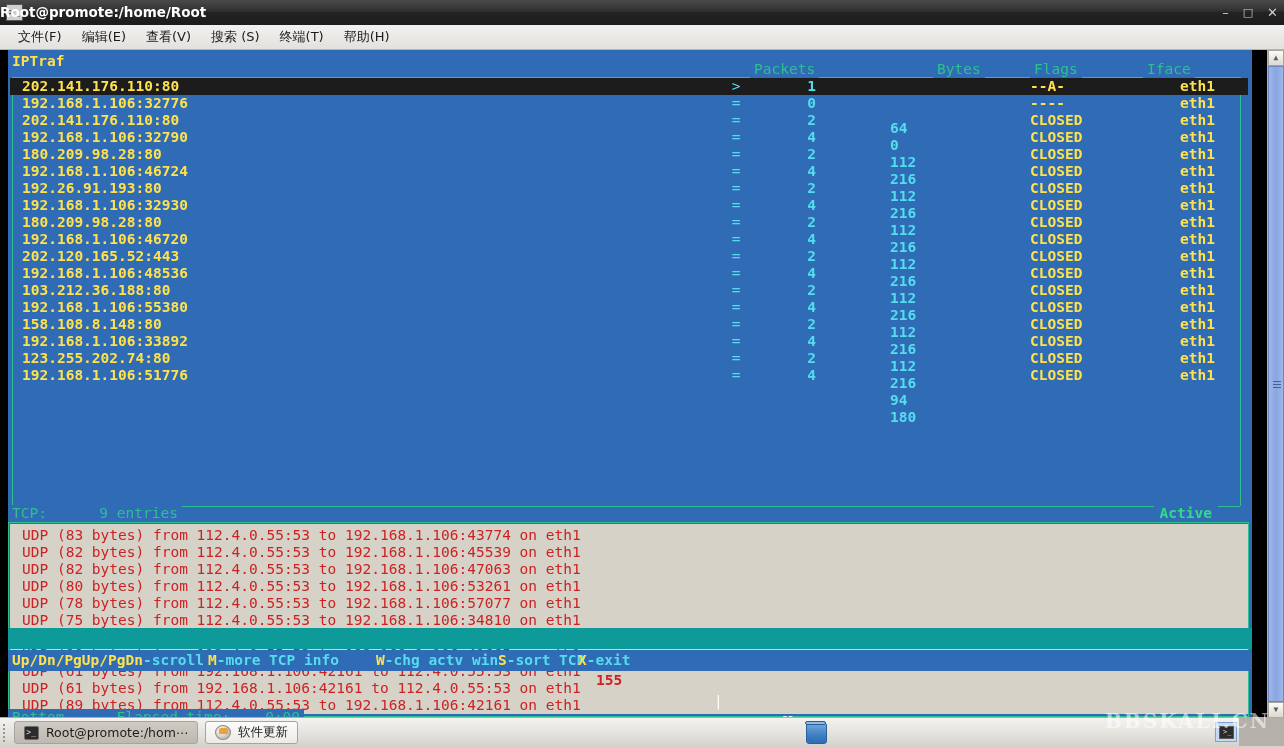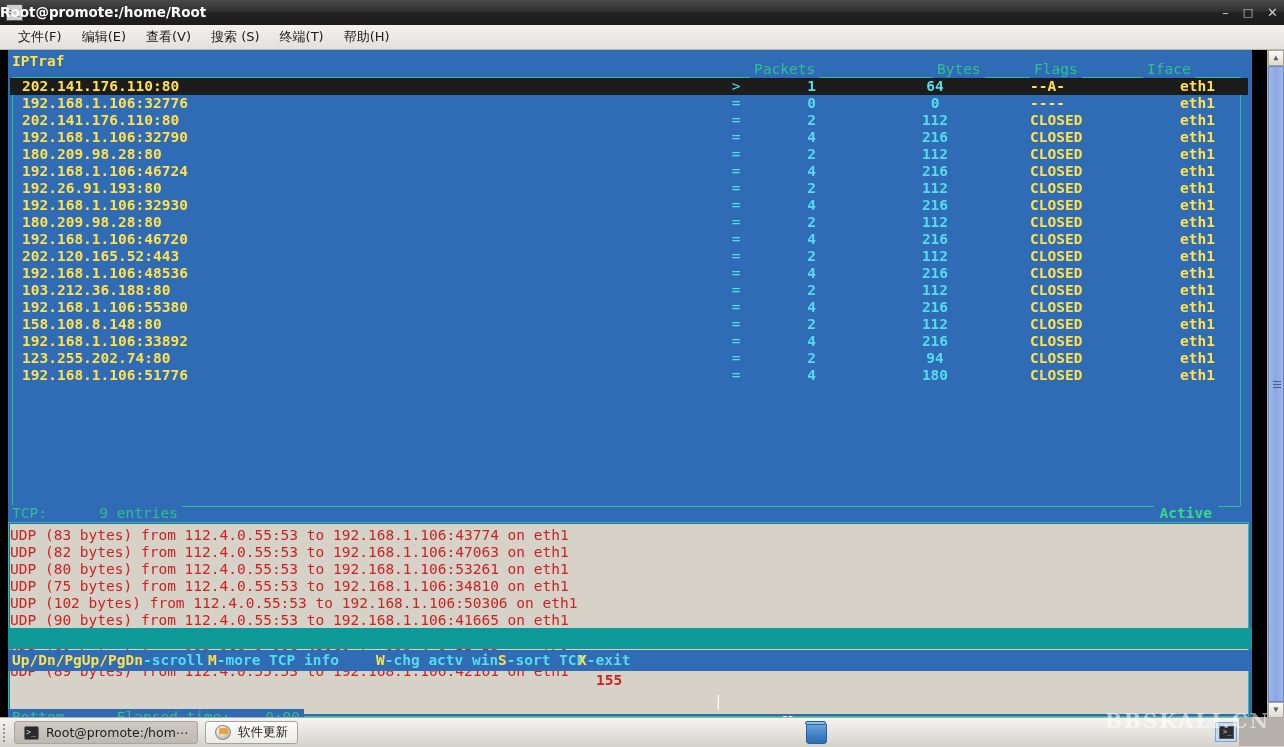--- a/index.html
+++ b/index.html
@@ -83,36 +83,36 @@
     position:absolute;top:-9px;color:#2fbf8f;background:#2f6cb5;
     font-size:14.5px;padding:0 4px;white-space:nowrap;
   }
 
   .rowarea{position:absolute;left:2px;top:8px;width:1238px;height:400px;}
   .row{position:relative;height:17px;white-space:nowrap;}
   .row.selected{background:#1c1c1c;}
   .c-host{position:absolute;left:12px;color:#ffe14d;font-weight:bold;}
   .c-dir{position:absolute;left:716px;width:20px;text-align:center;color:#55ddee;}
   .c-pkts{position:absolute;left:740px;width:66px;text-align:right;color:#55ddee;font-weight:bold;}
-  .c-bytes{position:absolute;left:880px;width:90px;text-align:center;color:#55ddee;font-weight:bold;}
+  .c-bytes{position:absolute;left:880px;width:90px;text-align:left;color:#55ddee;font-weight:bold;margin-top:42px;}
   .c-flags{position:absolute;left:1020px;width:66px;text-align:left;color:#ffe14d;font-weight:bold;}
   .c-iface{position:absolute;left:1135px;width:70px;text-align:right;color:#ffe14d;font-weight:bold;}
   .row.selected .c-host,.row.selected .c-flags,.row.selected .c-iface{color:#ffe14d;}
   .row.selected .c-pkts,.row.selected .c-bytes,.row.selected .c-dir{color:#55ddee;}
 
   .tcp-foot{position:absolute;left:0;bottom:-9px;color:#2fbf8f;background:#2f6cb5;padding:0 4px;font-size:14.5px;white-space:pre;}
   .tcp-active{position:absolute;right:34px;bottom:-9px;color:#35d98a;background:#2f6cb5;padding:0 6px;font-size:14.5px;font-weight:bold;}
 
   
   .udpbox{position:absolute;left:0;top:472px;width:1244px;height:196px;}
   .udplog{
     position:absolute;left:2px;top:2px;width:1238px;height:190px;
     background:#d6d2c8;overflow:hidden;padding-top:3px;box-sizing:border-box;
   }
-  .udpline{height:17px;color:#cc2222;font-size:14.5px;white-space:pre;padding-left:0;}
+  .udpline{height:17px;color:#cc2222;font-size:14.5px;white-space:pre;padding-left:12px;}
   .udp-foot{position:absolute;left:0;bottom:-8px;color:#2fbf8f;background:#2f6cb5;padding:0 4px;font-size:14.5px;white-space:pre;}
 
   
   .statusbar{
     position:absolute;left:8px;top:628px;width:1244px;height:21px;
     background:#0f9a9a;white-space:pre;font-size:14.5px;line-height:21px;
   }
   .sb-txt{position:absolute;left:4px;color:#ffffff;}
   .sb-count{position:absolute;left:588px;width:40px;text-align:left;color:#cc2222;font-weight:bold;}
   .sb-pipe{position:absolute;left:706px;color:#ffffff;}
@@ -366,22 +366,24 @@
         <div class="tcp-active">Active</div>
       </div>
 
       <div class="udpbox">
         <div class="frame-v" style="left:0px;top:0px;height:194px;"></div>
         <div class="frame-v" style="left:1240px;top:0px;height:194px;"></div>
         <div class="frame-line" style="left:0px;top:0px;width:1241px;"></div>
         <div class="frame-line" style="left:0px;top:194px;width:1241px;"></div>
         <div class="udplog" id="udp-lines">
             <div class="udpline">UDP (83 bytes) from 112.4.0.55:53 to 192.168.1.106:43774 on eth1</div>
+            <div class="udpline">UDP (82 bytes) from 112.4.0.55:53 to 192.168.1.106:45539 on eth1</div>
             <div class="udpline">UDP (82 bytes) from 112.4.0.55:53 to 192.168.1.106:47063 on eth1</div>
             <div class="udpline">UDP (80 bytes) from 112.4.0.55:53 to 192.168.1.106:53261 on eth1</div>
+            <div class="udpline">UDP (78 bytes) from 112.4.0.55:53 to 192.168.1.106:57077 on eth1</div>
             <div class="udpline">UDP (75 bytes) from 112.4.0.55:53 to 192.168.1.106:34810 on eth1</div>
             <div class="udpline">UDP (102 bytes) from 112.4.0.55:53 to 192.168.1.106:50306 on eth1</div>
             <div class="udpline">UDP (90 bytes) from 112.4.0.55:53 to 192.168.1.106:41665 on eth1</div>
             <div class="udpline">UDP (61 bytes) from 192.168.1.106:42161 to 112.4.0.55:53 on eth1</div>
             <div class="udpline">UDP (61 bytes) from 192.168.1.106:42161 to 112.4.0.55:53 on eth1</div>
             <div class="udpline">UDP (89 bytes) from 112.4.0.55:53 to 192.168.1.106:42161 on eth1</div>
           </div>
         <div class="udp-foot">Bottom ———— Elapsed time:    0:00</div>
       </div>
 

